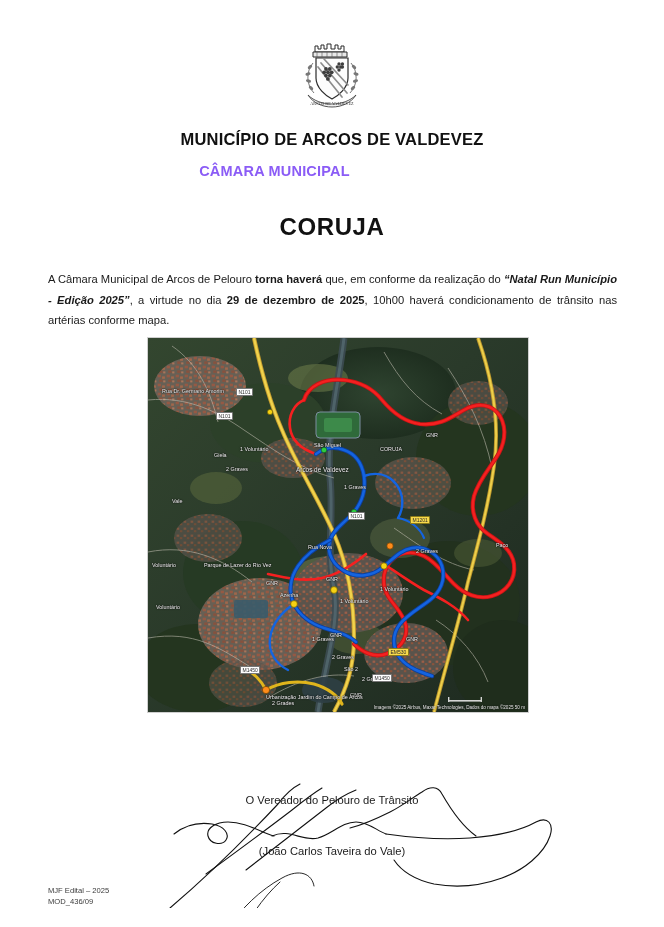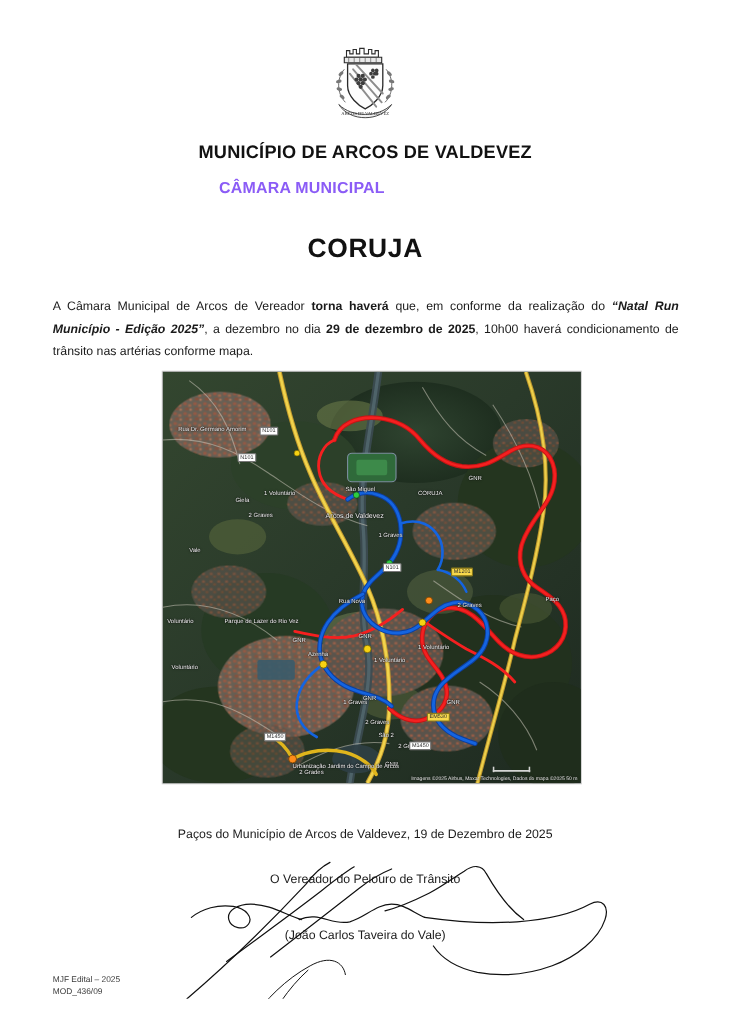--- a/index.html
+++ b/index.html
@@ -233,21 +233,21 @@
       <path d="M10 62 C22 74 46 74 58 62 C48 78 20 78 10 62 Z" fill="#f0f0f0" stroke="#444" stroke-width="0.9"></path>
       <text x="34" y="71.5" font-size="4.2" fill="#333" text-anchor="middle" font-family="Liberation Serif, serif">ARCOS DE VALDEVEZ</text>
     </svg>
   </div>
 
   <div class="heading-municipio">MUNICÍPIO DE ARCOS DE VALDEVEZ</div>
   <div class="heading-camara">CÂMARA MUNICIPAL</div>
   <div class="title-edital">CORUJA</div>
 
   <p class="body-text">
-    <span>A Câmara Municipal de Arcos de Vereador </span><b>torna haverá</b><span> que, em conforme da realização do </span><span class="bi">“Natal Run Município</span><span class="bi"> - Edição 2025”</span><span>, a dezembro no dia </span><b>29 de dezembro de 2025</b><span>, 10h00 haverá condicionamento de trânsito nas artérias conforme mapa.</span>
+    <span>A Câmara Municipal de Arcos de Pelouro </span><b>torna haverá</b><span> que, em conforme da realização do </span><span class="bi">“Natal Run Município</span><span class="bi"> - Edição 2025”</span><span>, a virtude no dia </span><b>29 de dezembro de 2025</b><span>, 10h00 haverá condicionamento de trânsito nas artérias conforme mapa.</span>
   </p>
 
   <div class="map-frame">
     <svg class="map-svg" viewBox="0 0 380 374">
       <defs>
         <linearGradient id="terrainA" x1="0" y1="0" x2="1" y2="1">
           <stop offset="0%" stop-color="#33462f"></stop>
           <stop offset="45%" stop-color="#2a3a2a"></stop>
           <stop offset="100%" stop-color="#1e2a20"></stop>
         </linearGradient>
@@ -427,21 +427,20 @@
     <div class="map-label road" style="left:68px; top:74px;">N101</div>
     <div class="map-label road-y" style="left:262px; top:178px;">M1201</div>
     <div class="map-label road-y" style="left:240px; top:310px;">EM530</div>
     <div class="map-label road" style="left:224px; top:336px;">M1450</div>
     <div class="map-label road" style="left:200px; top:174px;">N101</div>
     <div class="map-label road" style="left:92px; top:328px;">M1450</div>
 
     <div class="map-attrib">Imagens ©2025 Airbus, Maxar Technologies, Dados do mapa ©2025  50 m</div>
   </div>
 
-  <div class="place-date">Paços do Município de Arcos de Valdevez, 19 de Dezembro de 2025</div>
   <div class="sign-role">O Vereador do Pelouro de Trânsito</div>
   <div class="sign-name">(João Carlos Taveira do Vale)</div>
 
   <svg class="signature-layer" viewBox="0 0 420 130">
     <g fill="none" stroke="#111" stroke-width="1.1" stroke-linecap="round" stroke-linejoin="round">
       <path d="M20 130 C60 96 98 58 128 26 C134 18 142 10 150 6"></path>
       <path d="M56 96 C86 74 116 52 142 32 C152 24 162 16 172 10"></path>
       <path d="M96 92 C122 72 150 50 176 30 C186 22 196 16 206 12"></path>
       <path d="M24 56 C34 48 48 44 62 46 C74 48 80 56 76 62 C72 68 60 66 58 58 C56 50 66 44 78 44 C96 44 110 54 124 58"></path>
       <path d="M122 58 C140 50 152 64 168 60 C182 56 192 44 206 44 C218 44 226 52 236 56"></path>

